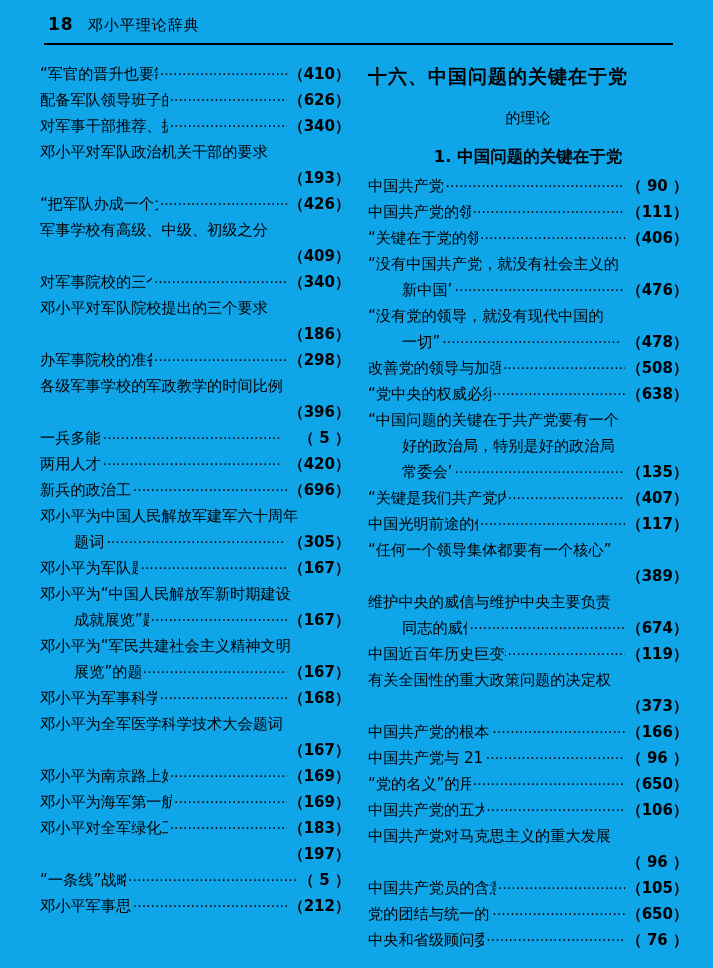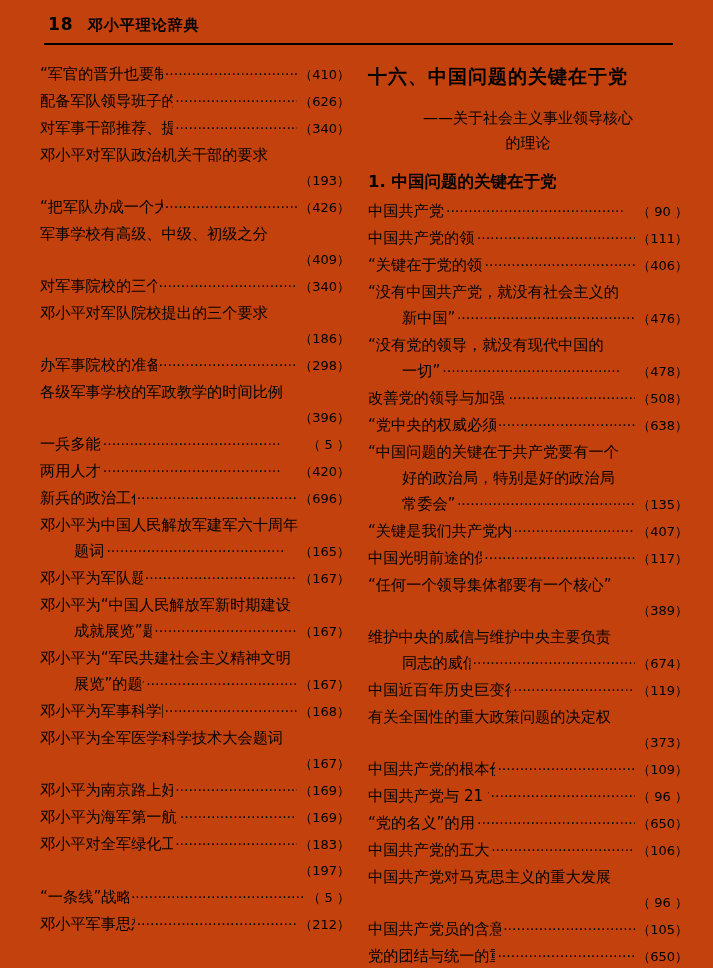--- a/index.html
+++ b/index.html
@@ -11,39 +11,39 @@
     width: 713px;
     height: 968px;
     font-family: "DejaVu Sans", sans-serif;
     color: #111;
     overflow: hidden;
   }
   .page {
     position: relative;
     width: 713px;
     height: 968px;
-    background: #c2410c;
+    background: #0ea5e9;
     box-sizing: border-box;
     padding: 0;
   }
   .header {
     display: flex;
     align-items: baseline;
     gap: 14px;
     padding: 14px 0 4px 48px;
   }
   .header .folio {
     font-size: 17px;
     font-weight: bold;
     letter-spacing: 1px;
     color: #000;
   }
   .header .book-title {
     font-size: 15px;
-    font-weight: bold;
+    font-weight: normal;
     letter-spacing: 1px;
     color: #000;
     text-align: center;
   }
   .rule {
     height: 2px;
     background: #000;
     margin: 4px 40px 0 44px;
   }
   .columns {
@@ -76,21 +76,22 @@
     overflow: hidden;
     letter-spacing: 0px;
     padding: 0 2px;
     color: #000;
     font-size: 14px;
     white-space: nowrap;
   }
   .entry .pg {
     flex: 0 0 auto;
     padding-left: 2px;
-    font-size: 13px;
+    font-size: 15px;
+    font-weight: bold;
   }
   .cont {
     
     padding-left: 34px;
   }
   .cont2 {
     padding-left: 52px;
   }
   .sec-title {
     font-size: 19px;
@@ -105,20 +106,21 @@
     line-height: 25px;
     text-align: center;
     color: #000;
   }
   .sub-head {
     font-size: 16.5px;
     font-weight: bold;
     line-height: 28px;
     margin: 12px 0 2px 0;
     color: #000;
+    text-align: center;
   }
 </style>
 </head>
 <body>
 
 <div class="page">
 
   <div class="header">
     <span class="folio">18</span>
     <span class="book-title">邓小平理论辞典</span>
@@ -209,21 +211,21 @@
           <span class="leader">········································</span>
           <span class="pg">（696）</span>
         </div>
         <div class="entry">
           <span class="txt">邓小平为中国人民解放军建军六十周年</span>
           <span class="leader"></span>
         </div>
         <div class="entry cont">
           <span class="txt">题词</span>
           <span class="leader">········································</span>
-          <span class="pg">（165）</span>
+          <span class="pg">（305）</span>
         </div>
         <div class="entry">
           <span class="txt">邓小平为军队题词</span>
           <span class="leader">········································</span>
           <span class="pg">（167）</span>
         </div>
         <div class="entry">
           <span class="txt">邓小平为“中国人民解放军新时期建设</span>
           <span class="leader"></span>
         </div>
@@ -282,21 +284,20 @@
         </div>
         <div class="entry">
           <span class="txt">邓小平军事思想</span>
           <span class="leader">········································</span>
           <span class="pg">（212）</span>
         </div>
       </div>
 
     <div class="col col-right">
       <div class="sec-title">十六、中国问题的关键在于党</div>
-      <div class="sec-sub">——关于社会主义事业领导核心</div>
       <div class="sec-sub">的理论</div>
       <div class="sub-head">1. 中国问题的关键在于党</div>
       <div id="right-entries">
           <div class="entry">
             <span class="txt">中国共产党</span>
             <span class="leader">········································</span>
             <span class="pg">（ 90 ）</span>
           </div>
           <div class="entry">
             <span class="txt">中国共产党的领导</span>
@@ -387,21 +388,21 @@
             <span class="leader"></span>
           </div>
           <div class="entry cont2">
             <span class="txt"></span>
             <span class="leader"></span>
             <span class="pg">（373）</span>
           </div>
           <div class="entry">
             <span class="txt">中国共产党的根本价值观</span>
             <span class="leader">········································</span>
-            <span class="pg">（109）</span>
+            <span class="pg">（166）</span>
           </div>
           <div class="entry">
             <span class="txt">中国共产党与 21 世纪</span>
             <span class="leader">········································</span>
             <span class="pg">（ 96 ）</span>
           </div>
           <div class="entry">
             <span class="txt">“党的名义”的用法</span>
             <span class="leader">········································</span>
             <span class="pg">（650）</span>

